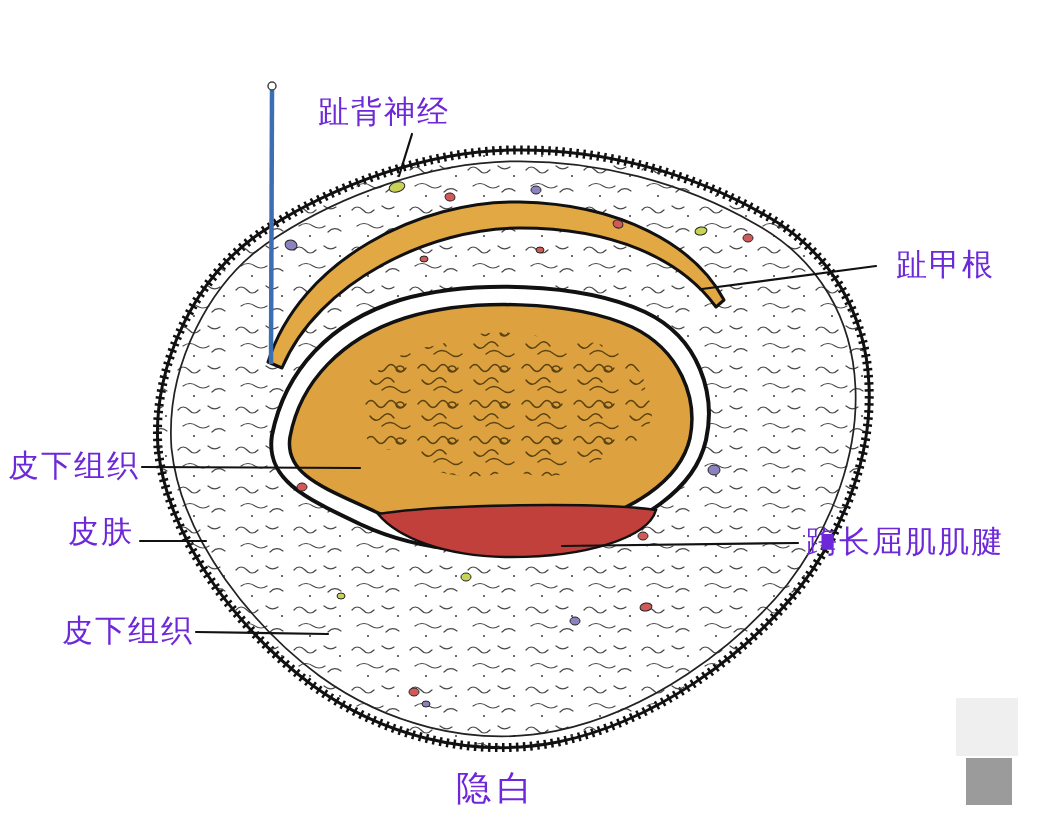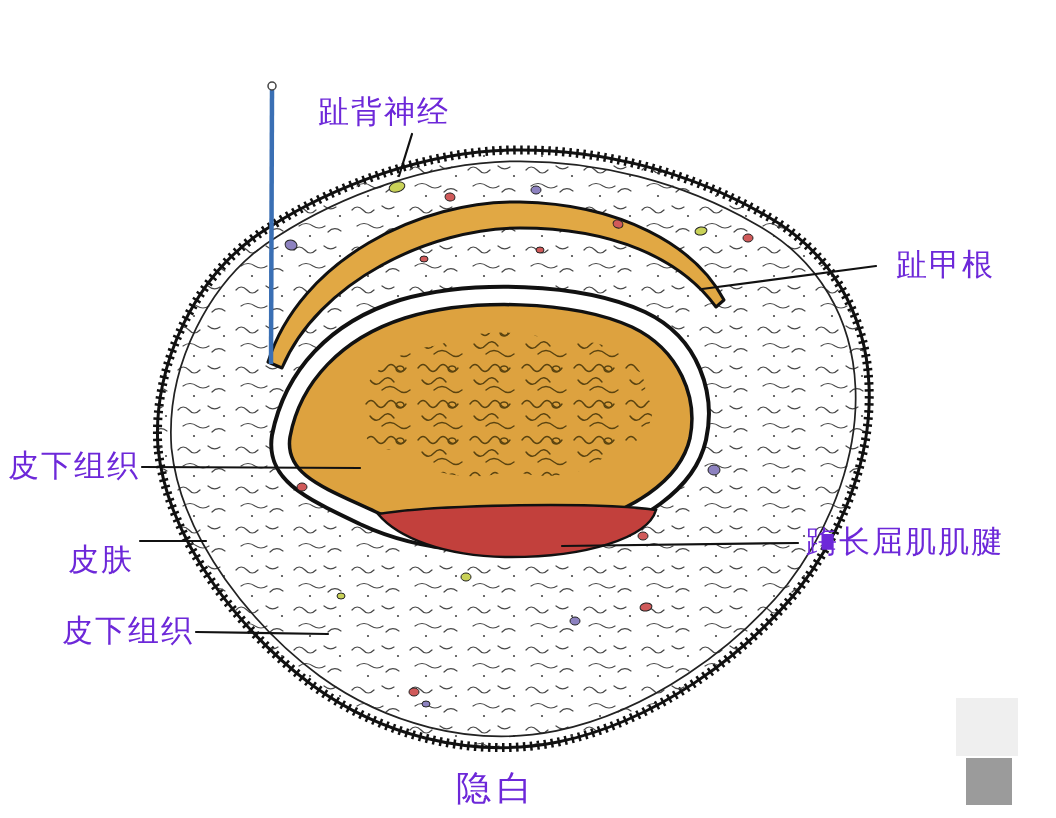--- a/index.html
+++ b/index.html
@@ -130,18 +130,18 @@
       <line x1="798" y1="543" x2="562" y2="546"></line>
     </g>
 
     <rect x="956" y="698" width="62" height="58" fill="#efefef"></rect>
     <rect x="966" y="758" width="46" height="47" fill="#9b9b9b"></rect>
   </svg>
 
   <div class="label" style="left:318px;top:96px;">趾背神经</div>
   <div class="label" style="left:880px;top:249px;margin-left:16px;">趾甲根</div>
   <div class="label" style="left:8px;top:450px;">皮下组织</div>
-  <div class="label" style="left:68px;top:544px;">皮肤</div>
+  <div class="label" style="left:68px;top:516px;">皮肤</div>
   <div class="label" style="left:806px;top:526px;">踇长屈肌肌腱</div>
   <div class="label" style="left:62px;top:615px;">皮下组织</div>
   <div class="label caption" style="left:456px;top:764px;">隐白</div>
 
 </div>
 
 </body></html>

